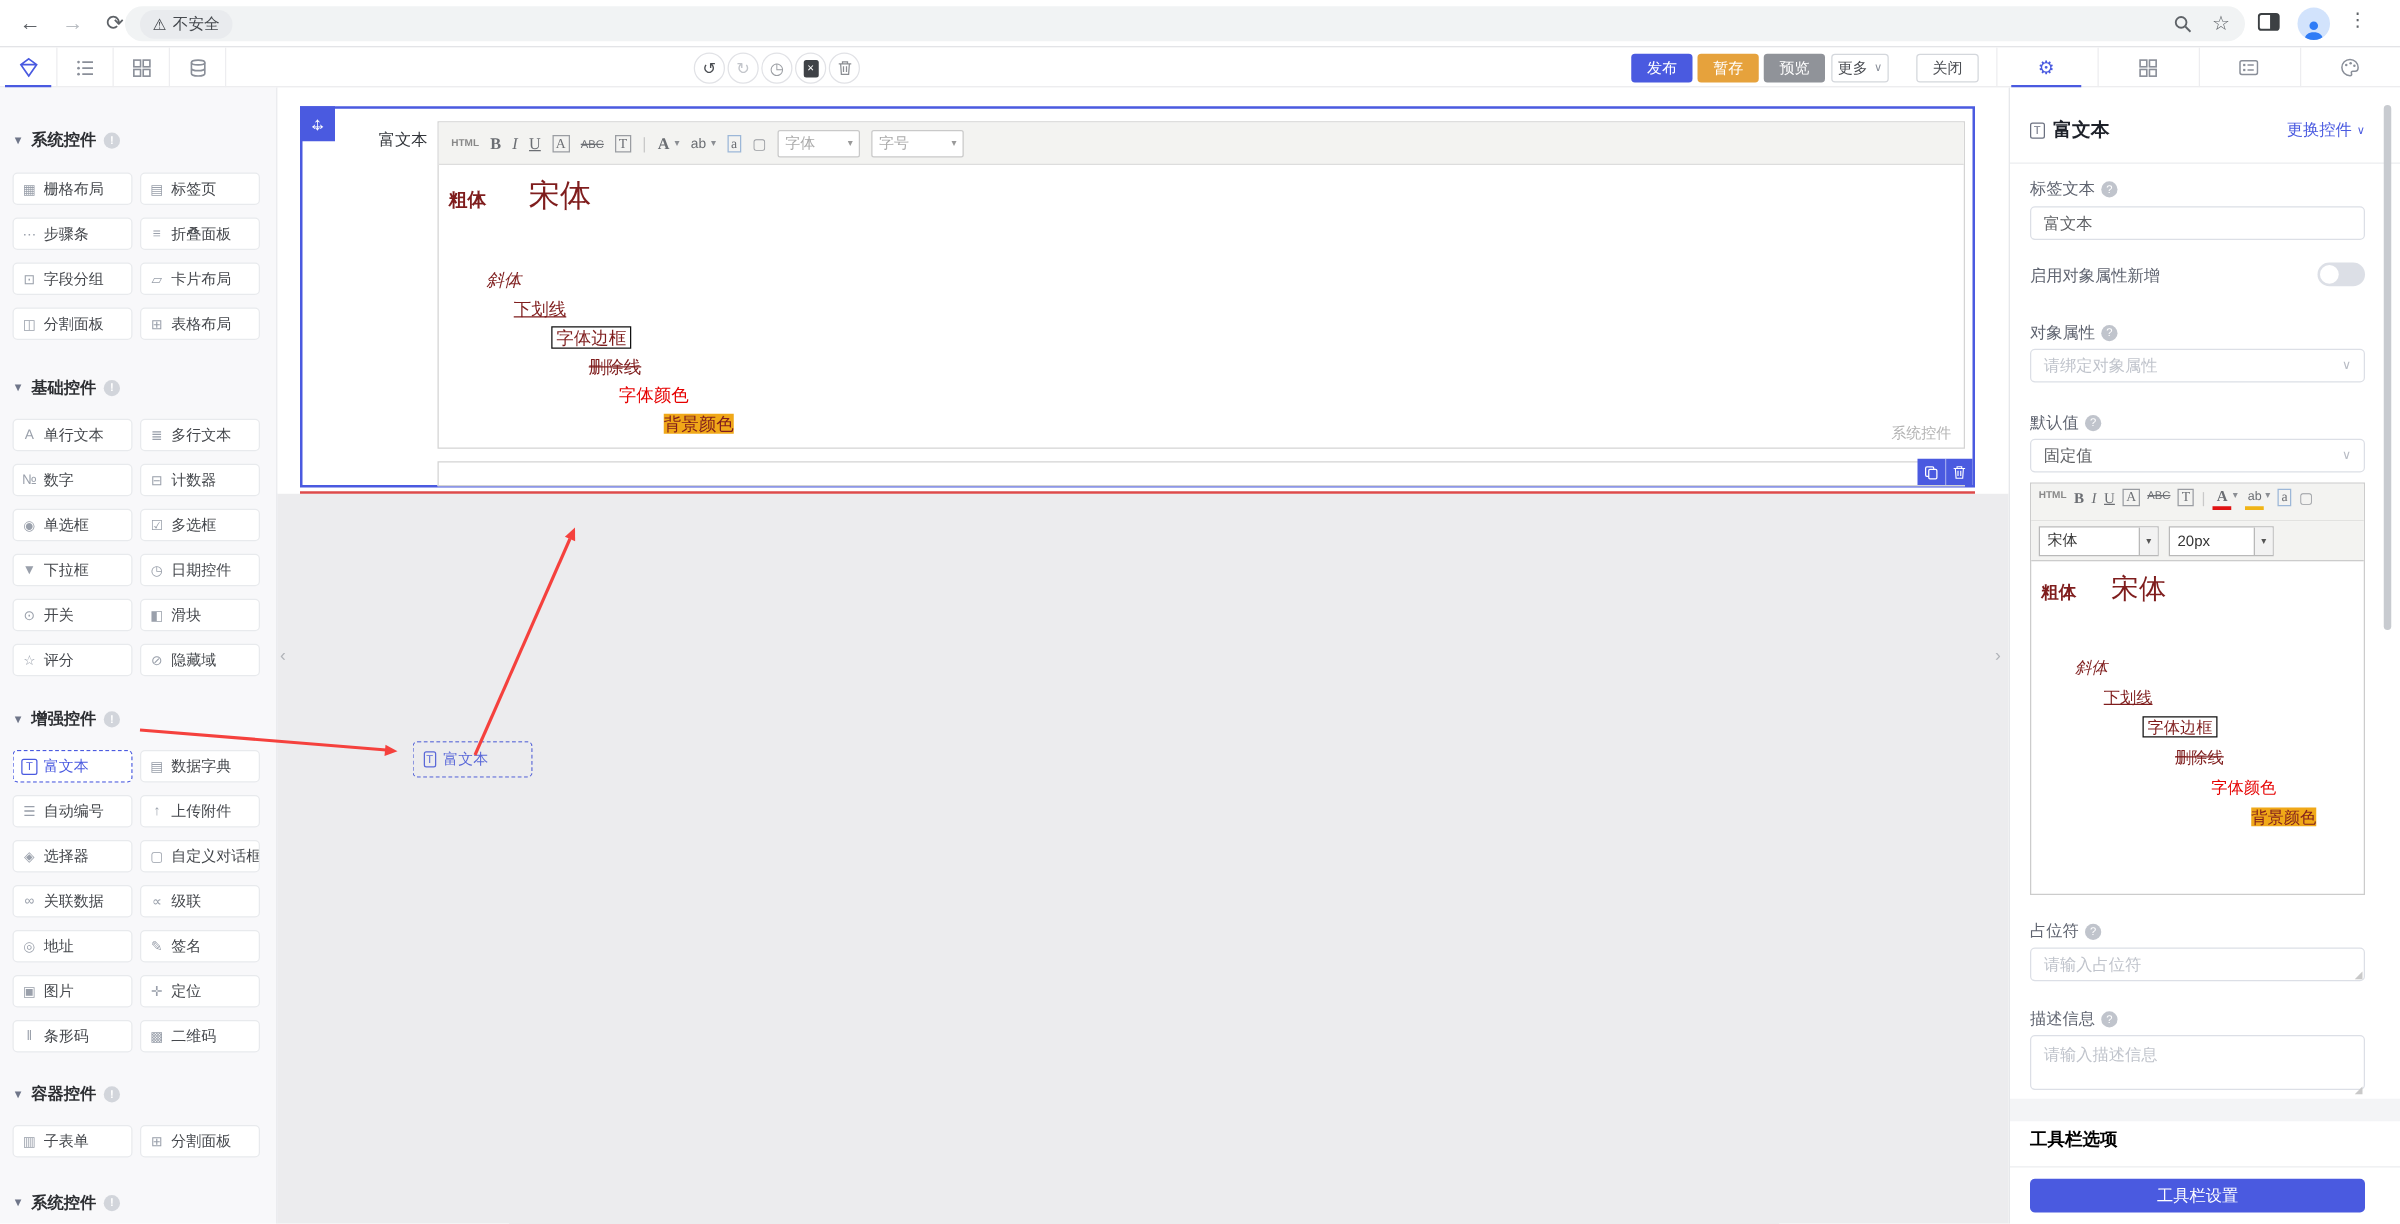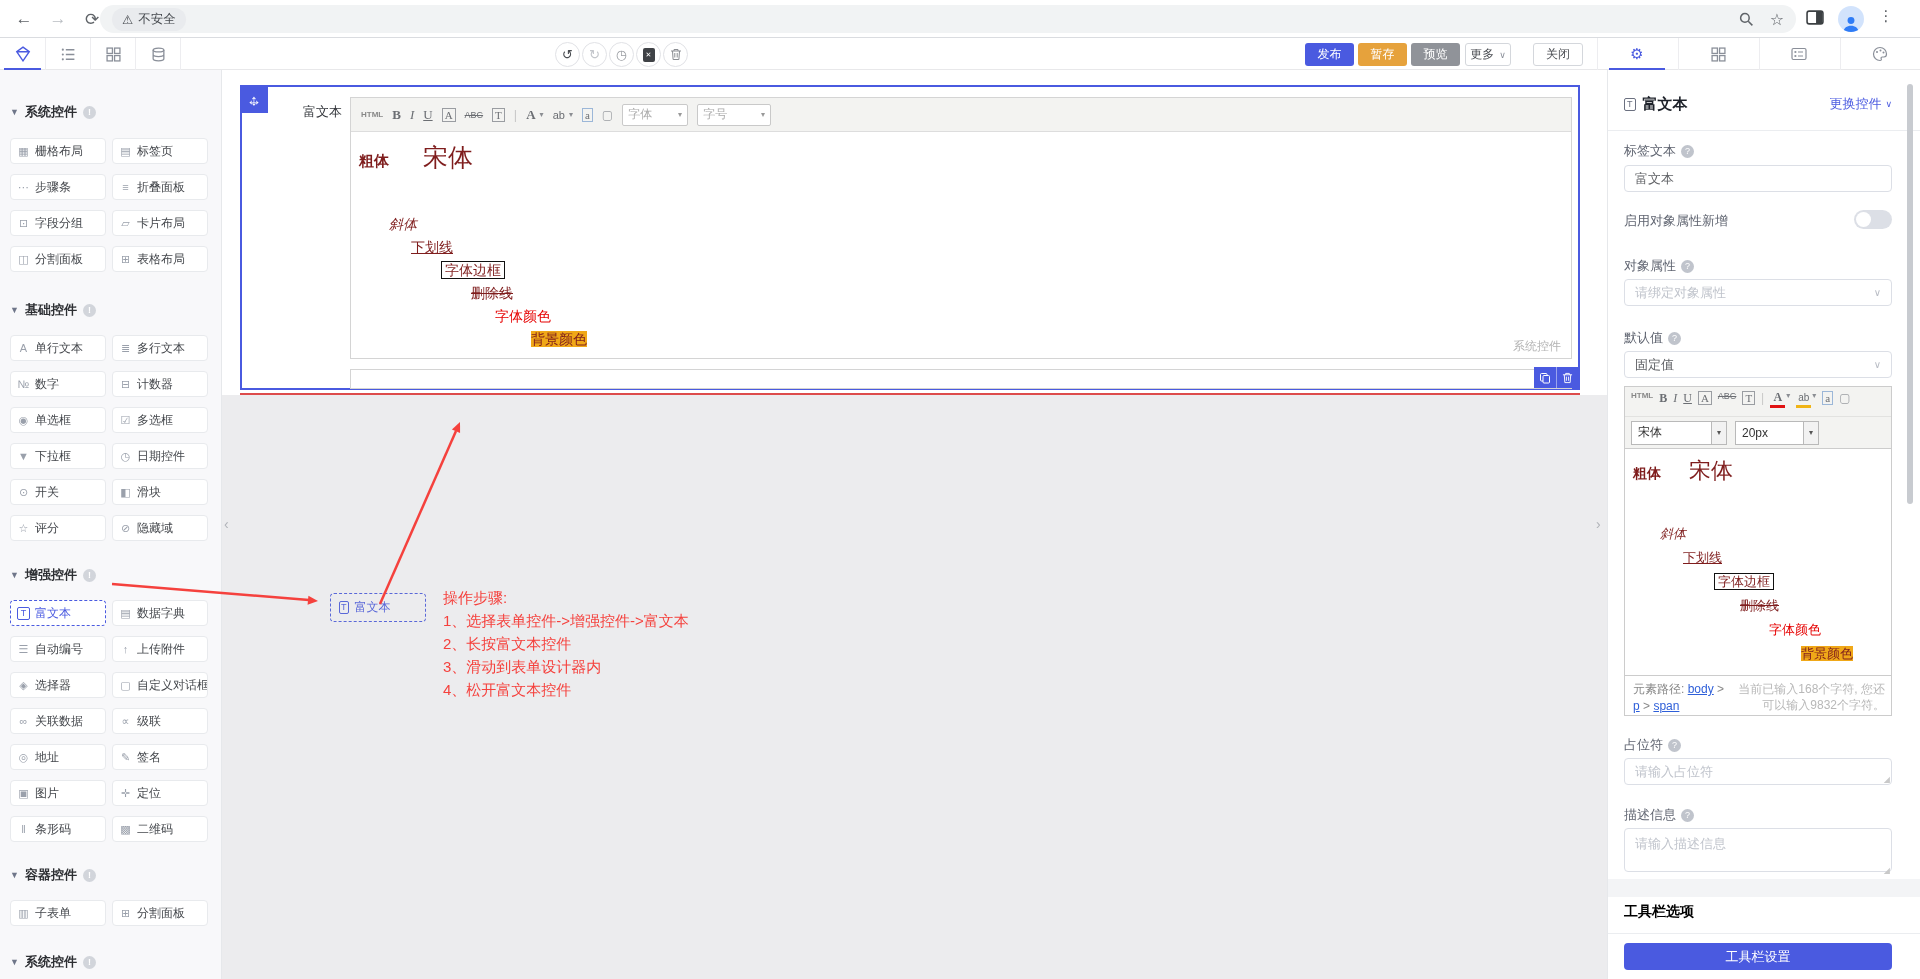--- a/index.html
+++ b/index.html
@@ -530,27 +530,20 @@
       </div>
     </div>
 
     <div class="redline"></div>
 
     <div class="ghost">
       <span class="gic">T</span>
       <span>富文本</span>
     </div>
 
-    <div class="instr">
-      <div>操作步骤:</div>
-      <div>1、选择表单控件-&gt;增强控件-&gt;富文本</div>
-      <div>2、长按富文本控件</div>
-      <div>3、滑动到表单设计器内</div>
-      <div>4、松开富文本控件</div>
-    </div>
 
     <div class="chev" style="left:2px;top:446px">‹</div>
     <div class="chev" style="left:1374px;top:446px">›</div>
   </div>
 
   <div class="rp">
     <div class="rp-abs rp-head">
       <span style="border:1px solid #6b7080;border-radius:2px;font-size:9px;line-height:11px;height:13px;padding:0 2px;color:#6b7080">T</span>
       <span class="rp-title">富文本</span>
       <span class="rp-change">
@@ -626,31 +619,20 @@
       </div>
       <div class="p-stair">
         <div class="ln ln1"><span class="bold" style="font-weight:bold">粗体</span><span class="serif" style="font-family:'Liberation Serif','DejaVu Serif',serif">宋体</span></div>
         <div class="ln ln2 it">斜体</div>
         <div class="ln ln3 un">下划线</div>
         <div class="ln ln4"><span class="bx">字体边框</span></div>
         <div class="ln ln5 st">删除线</div>
         <div class="ln ln6 fc">字体颜色</div>
         <div class="ln ln7"><span class="bgc">背景颜色</span></div>
       </div>
-      <div class="ed2-status">
-        <div class="path">
-          <span>元素路径:</span>
-          <a>body</a>
-          <span>&gt;</span>
-          <a>p</a>
-          <span>&gt;</span>
-          <a>span</a>
-        </div>
-        <div class="cntmsg">当前已输入168个字符, 您还可以输入9832个字符。</div>
-      </div>
     </div>
 
     <div class="rp-abs flabel" style="top:666px">
       <span>占位符</span>
         <span class="help-c">?</span>
     </div>
     <div class="rp-abs" style="top:688px;position:absolute">
       <input class="ipt" placeholder="请输入占位符" style="">
       <span class="rszc">◢</span>
     </div>

